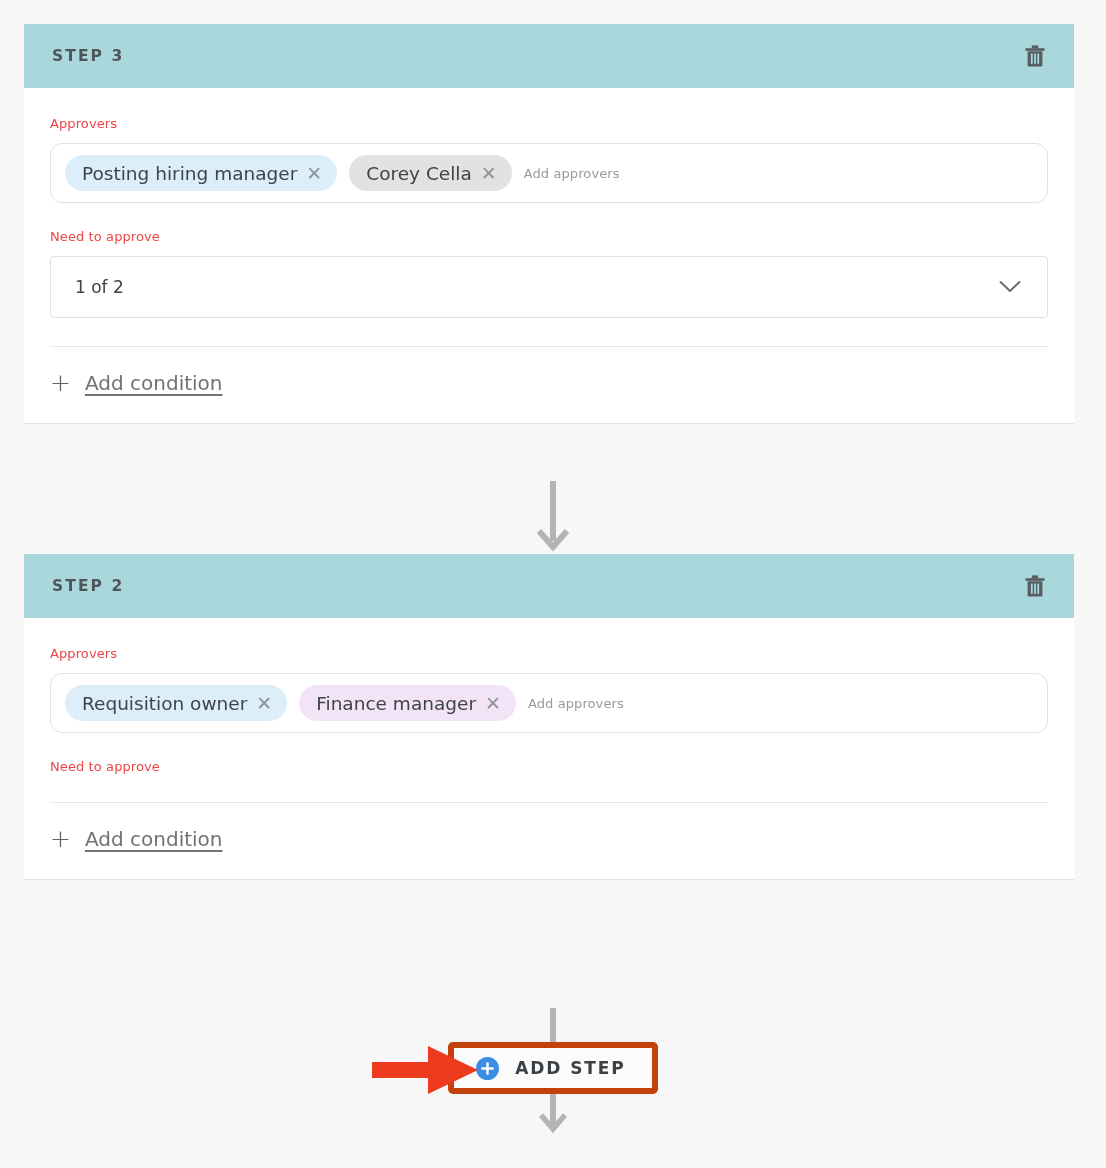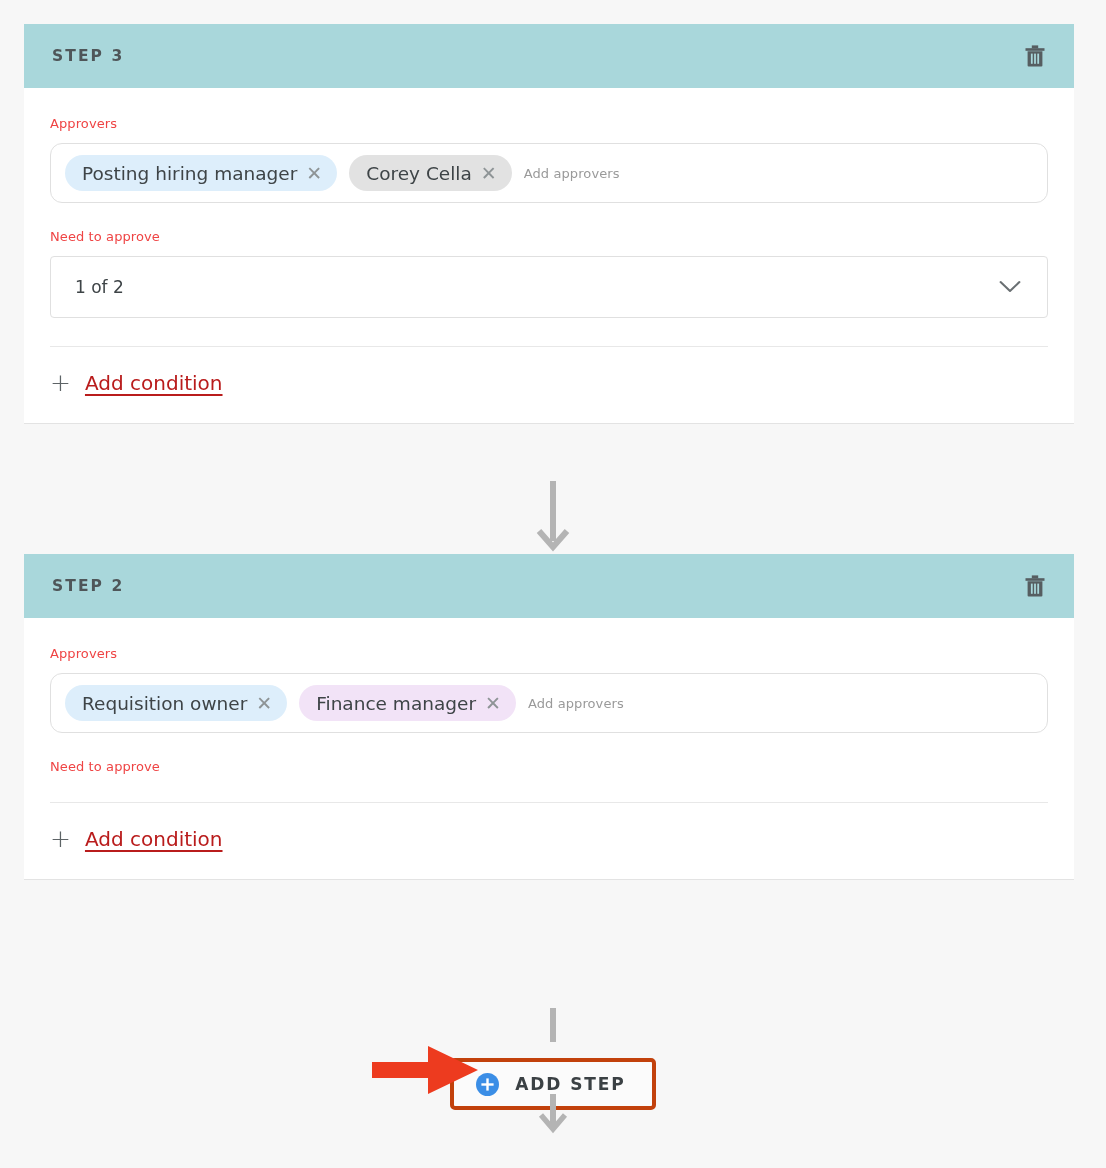--- a/index.html
+++ b/index.html
@@ -133,21 +133,21 @@
   }
   .plus-thin {
     font-size: 25px;
     color: #5d6366;
     line-height: 1;
     font-weight: 300;
     margin-top: -2px;
   }
   .add-condition-label {
     font-size: 20px;
-    color: #b91c1c;
+    color: #737373;
     text-decoration: underline;
     text-underline-offset: 4px;
   }
 
   
   .connector {
     position: absolute;
     left: 0; right: 0;
     display: flex;
     justify-content: center;
@@ -163,26 +163,25 @@
     position: absolute;
     left: 0; right: 0;
     display: flex;
     justify-content: center;
   }
   .addstep-btn {
     display: inline-flex;
     align-items: center;
     gap: 16px;
     background: #fbfbfb;
-    border: 4px solid #c2410c;
+    border: 6px solid #c2410c;
     border-radius: 5px;
     height: 52px;
     padding: 0 26px 0 22px;
     cursor: pointer;
-    margin-top: 16px;
   }
   .addstep-label {
     font-size: 17px;
     letter-spacing: 1.9px;
     color: #3b4144;
     font-weight: 600;
   }
   .blue-plus { display: flex; }
 
   .red-arrow {

